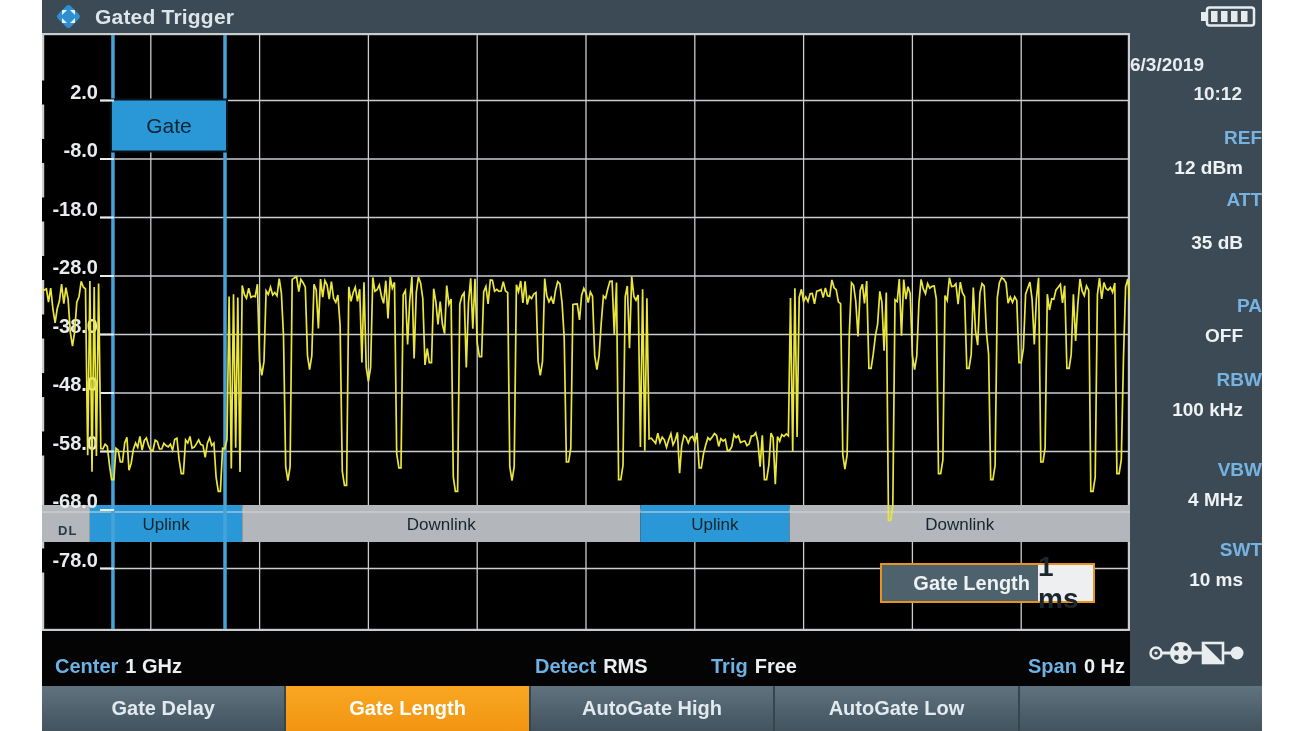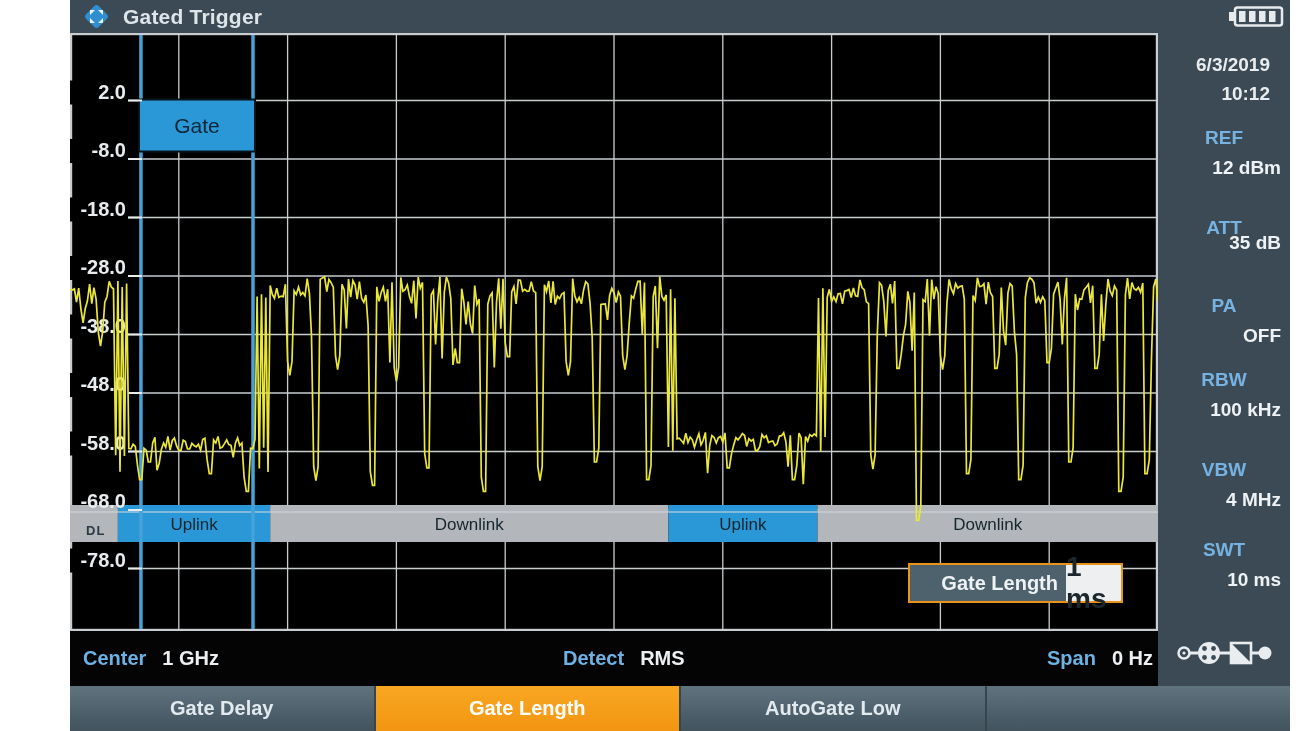--- a/index.html
+++ b/index.html
@@ -1,18 +1,18 @@
 <!DOCTYPE html>
 <html><head>
 <meta charset="utf-8">
 <style>
   html,body{margin:0;padding:0;background:#ffffff;}
   .page{position:relative;width:1300px;height:731px;background:#ffffff;overflow:hidden;
         font-family:"Liberation Sans", sans-serif;}
-  .screen{position:absolute;left:42px;top:0;width:1220px;height:568px;background:#b91c1c;margin-left:28px;}
+  .screen{position:absolute;left:42px;top:0;width:1220px;height:568px;background:#b91c1c;}
 
   
   .titlebar{position:absolute;left:0;top:0;width:1220px;height:33px;background:#3b4a54;
             display:flex;align-items:center;}
   .logo{width:27px;height:27px;margin-left:13px;flex:0 0 auto;}
   .title{margin-left:13px;font-size:21px;font-weight:bold;color:#dde5ea;letter-spacing:.2px;}
   .battery{position:absolute;right:6px;top:5px;width:56px;height:23px;}
 
   
   .content{position:absolute;left:0;top:33px;width:1220px;height:653px;display:flex;}
@@ -23,30 +23,30 @@
   
   .gate-entry{position:absolute;left:838px;top:530px;width:215px;height:40px;
               border:2px solid #e8931c;display:flex;box-sizing:border-box;}
   .gate-entry .lab{flex:0 0 148px;background:#4d626d;color:#eef2f5;font-size:20px;font-weight:bold;
                    display:flex;align-items:center;justify-content:flex-end;padding-right:8px;}
   .gate-entry .val{flex:1;background:#edeff0;color:#1c272d;font-size:28px;font-weight:bold;
                    display:flex;align-items:center;justify-content:center;}
 
   
   .statusbar{position:relative;width:1088px;height:55px;background:#040404;font-size:20px;font-weight:600;}
-  .statusbar .grp{position:absolute;top:0;height:55px;display:flex;align-items:center;gap:16px;white-space:nowrap;}
+  .statusbar .grp{position:absolute;top:8px;height:55px;display:flex;align-items:center;gap:7px;white-space:nowrap;}
   .blue{color:#6db2e5;}
   .white{color:#ecf0f2;}
 
   
   .sidebar{position:relative;width:132px;height:653px;background:#3b4a54;}
   .sb{position:absolute;left:0;right:0;font-weight:bold;font-size:19px;}
-  .sb.lab{color:#77b3e2;text-align:center;}
-  .sb.val{color:#eef2f4;padding-right:9px;text-align:right;}
-  .sb.date{color:#e9edf0;padding-right:20px;text-align:right;}
+  .sb.lab{color:#77b3e2;text-align:right;}
+  .sb.val{color:#eef2f4;padding-right:19px;text-align:right;}
+  .sb.date{color:#e9edf0;padding-right:20px;}
   .sb.time{color:#e9edf0;padding-right:20px;text-align:right;}
   .sigpath{position:absolute;left:18px;top:606px;width:98px;height:28px;}
 
   
   .softkeys{position:absolute;left:0;top:686px;width:1220px;height:45px;display:flex;border-radius:6px;}
   .softkey{flex:1 1 0;background:linear-gradient(#5f737e,#4a5c67 70%,#43545f);
            border-right:2px solid #36454e;box-sizing:border-box;
            display:flex;align-items:center;justify-content:center;
            color:#e2eaef;font-size:20px;font-weight:bold;cursor:pointer;}
   .softkey:last-child{border-right:none;}
@@ -150,34 +150,38 @@
 
         <div class="statusbar">
           <div class="grp" style="left:13px">
             <span class="blue">Center</span>
             <span class="white">1 GHz</span>
           </div>
           <div class="grp" style="left:493px">
             <span class="blue">Detect</span>
             <span class="white">RMS</span>
           </div>
+          <div class="grp" style="left:669px">
+            <span class="blue">Trig</span>
+            <span class="white">Free</span>
+          </div>
           <div class="grp" style="right:5px">
             <span class="blue">Span</span>
             <span class="white">0 Hz</span>
           </div>
         </div>
       </div>
 
       <div class="sidebar">
         <div class="sb date" style="top:21px">6/3/2019</div>
         <div class="sb time" style="top:50px">10:12</div>
 
         <div class="sb lab" style="top:94px">REF</div>
         <div class="sb val" style="top:124px">12 dBm</div>
-        <div class="sb lab" style="top:184px">ATT</div>
+        <div class="sb lab" style="top:156px">ATT</div>
         <div class="sb val" style="top:199px">35 dB</div>
         <div class="sb lab" style="top:262px">PA</div>
         <div class="sb val" style="top:292px">OFF</div>
         <div class="sb lab" style="top:336px">RBW</div>
         <div class="sb val" style="top:366px">100 kHz</div>
         <div class="sb lab" style="top:426px">VBW</div>
         <div class="sb val" style="top:456px">4 MHz</div>
         <div class="sb lab" style="top:506px">SWT</div>
         <div class="sb val" style="top:536px">10 ms</div>
 
@@ -202,20 +206,23 @@
     </div>
 
     <div class="softkeys">
       <div class="softkey">
         <span>Gate Delay</span>
       </div>
       <div class="softkey active">
         <span>Gate Length</span>
       </div>
       <div class="softkey">
+        <span>AutoGate High</span>
+      </div>
+      <div class="softkey">
         <span>AutoGate Low</span>
       </div>
       <div class="softkey">
         <span></span>
       </div>
     </div>
   </div>
 </div>
 
 </body></html>

